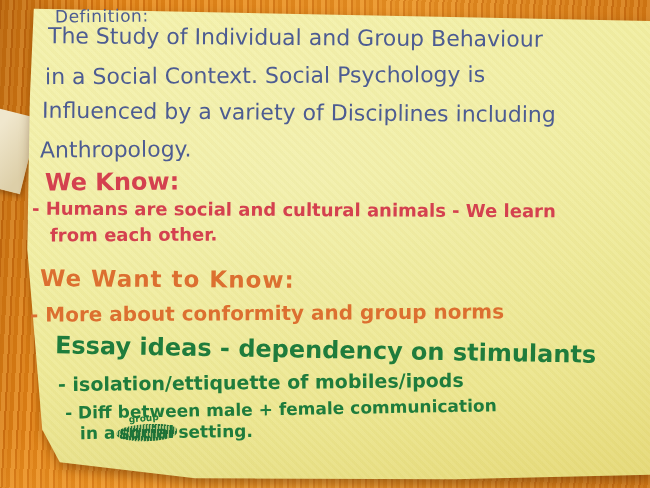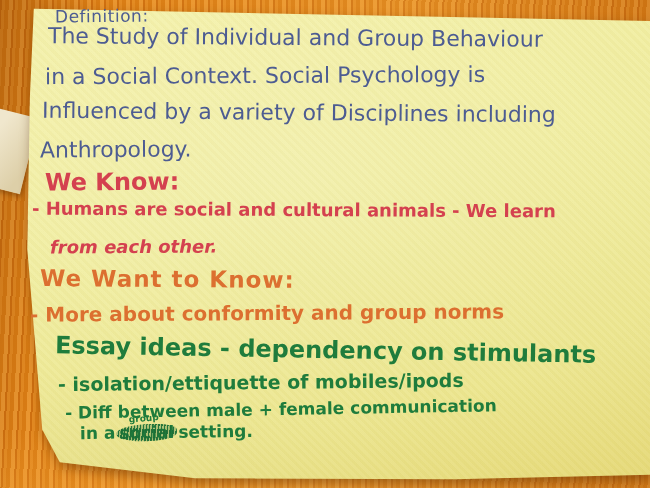--- a/index.html
+++ b/index.html
@@ -48,21 +48,21 @@
   .ink-green  { color:#1f7c3c; font-weight:bold; }
 
   .def-label { left:55px; top:6px;  font-size:17px; letter-spacing:.5px; transform:rotate(-.6deg); }
   .def-0 { left:48px; top:25px;  font-size:22px; transform:rotate(.4deg);  }
   .def-1 { left:45px; top:63px;  font-size:22px; transform:rotate(-.3deg); }
   .def-2 { left:42px; top:100px; font-size:22px; transform:rotate(.5deg);  }
   .def-3 { left:40px; top:137px; font-size:22px; transform:rotate(-.4deg); }
 
   .wk-head { left:45px; top:168px; font-size:24px; transform:rotate(-.5deg); }
   .wk-0    { left:32px; top:199px; font-size:18px; transform:rotate(.3deg);  }
-  .wk-1    { left:50px; top:236px; font-size:18px; transform:rotate(-.3deg);font-style:italic; }
+  .wk-1    { left:50px; top:224px; font-size:18px; transform:rotate(-.3deg); }
 
   .ww-head { left:40px; top:266px; font-size:23px; letter-spacing:1px; transform:rotate(.4deg); }
   .ww-0    { left:30px; top:301px; font-size:20px; transform:rotate(-.4deg); }
 
   .ei-head { left:55px; top:336px; font-size:24px; transform:rotate(1deg);   }
   .ei-0    { left:58px; top:371px; font-size:19px; transform:rotate(-.6deg); }
   .ei-1    { left:65px; top:399px; font-size:17px; transform:rotate(-1deg);  }
   .ei-2    { left:80px; top:422px; font-size:17px; transform:rotate(-.8deg); }
 
   .scribbled { position:relative; display:inline-block; margin:0 4px; }

